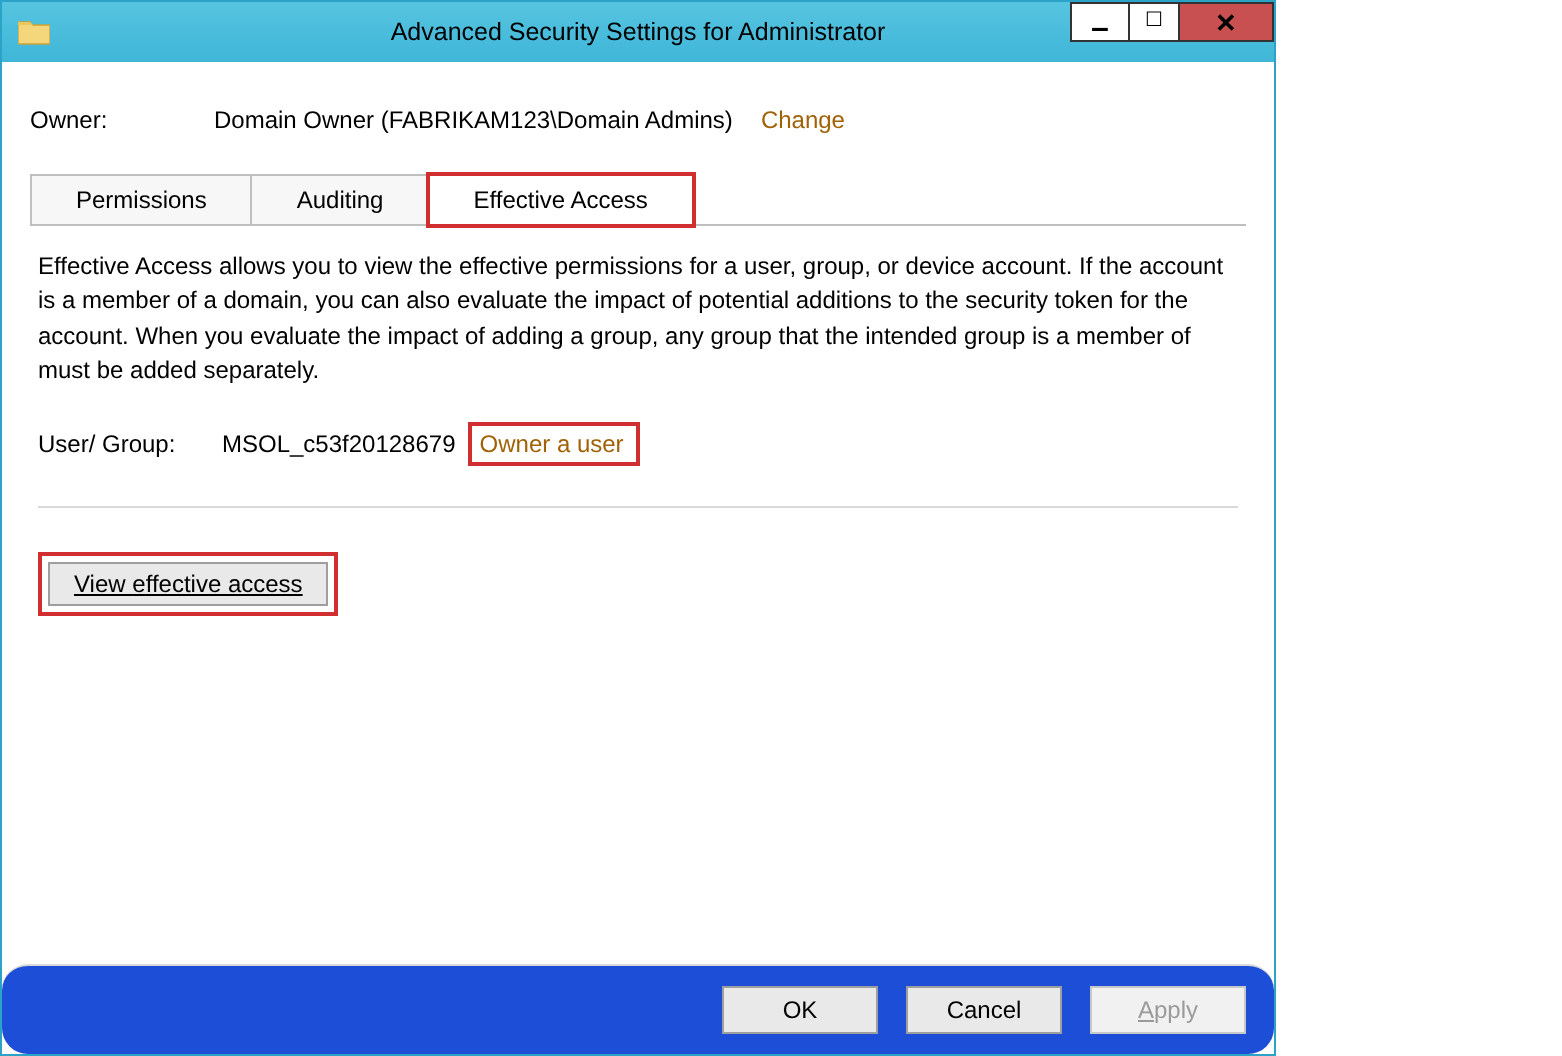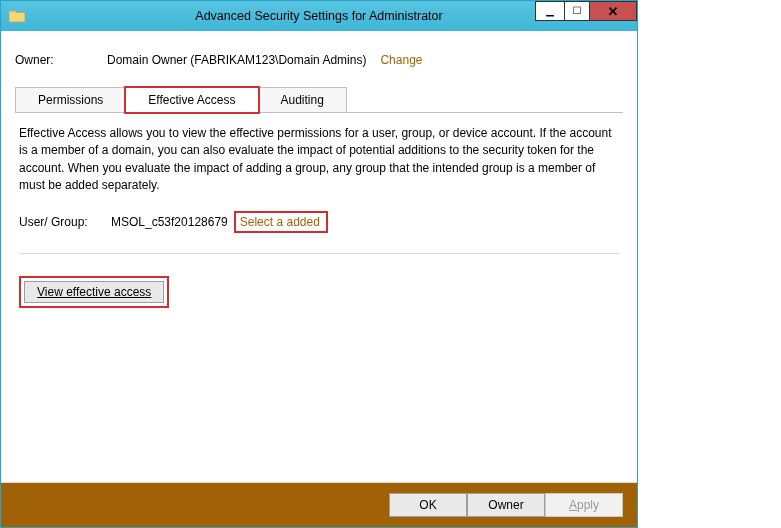--- a/index.html
+++ b/index.html
@@ -163,22 +163,23 @@
     .btn.disabled {
       color: #9a9a9a;
       border-color: #c8c8c8;
       background: #f1f1f1;
     }
     .footer {
       border-top: 1px solid #d9d9d9;
       padding: 10px 14px;
       display: flex;
       justify-content: flex-end;
-      gap: 0;
-      background: #a16207;
+      gap: 14px;
+      background: #1d4ed8;
+      border-radius: 13px;
     }
     .footer .btn { min-width: 78px; padding: 4px 10px; }
     .underline-letter { text-decoration: underline; }
   </style>
 </head>
 <body>
 
 <div class="window">
   <div class="titlebar">
     <span class="titlebar-icon">
@@ -203,41 +204,41 @@
 
   <div class="content">
     <div class="owner-row">
       <span class="owner-label">Owner:</span>
       <span class="owner-value">Domain Owner (FABRIKAM123\Domain Admins)</span>
       <span class="link">Change</span>
     </div>
 
     <div class="tabs">
       <div class="tab inactive">Permissions</div>
+      <div class="tab inactive">Auditing</div>
       <div class="tab active highlight-red">Effective Access</div>
-      <div class="tab inactive">Auditing</div>
     </div>
 
     <div class="tab-panel">
       <div class="desc">Effective Access allows you to view the effective permissions for a user, group, or device account. If the account is a member of a domain, you can also evaluate the impact of potential additions to the security token for the account. When you evaluate the impact of adding a group, any group that the intended group is a member of must be added separately.</div>
 
       <div class="user-row">
         <span class="user-label">User/ Group:</span>
         <span class="user-value">MSOL_c53f20128679</span>
         <span class="select-user-wrap">
-          <span class="link">Select a added</span>
+          <span class="link">Owner a user</span>
         </span>
       </div>
 
       <hr class="hr">
 
       <span class="view-btn-wrap">
         <button class="btn view"><span>View </span><span class="underline-letter">e</span><span>ffective access</span></button>
       </span>
     </div>
   </div>
 
   <div class="footer">
     <button class="btn">OK</button>
-    <button class="btn">Owner</button>
+    <button class="btn">Cancel</button>
     <button class="btn disabled"><span></span><span class="underline-letter">A</span><span>pply</span></button>
   </div>
 </div>
 
 </body></html>

